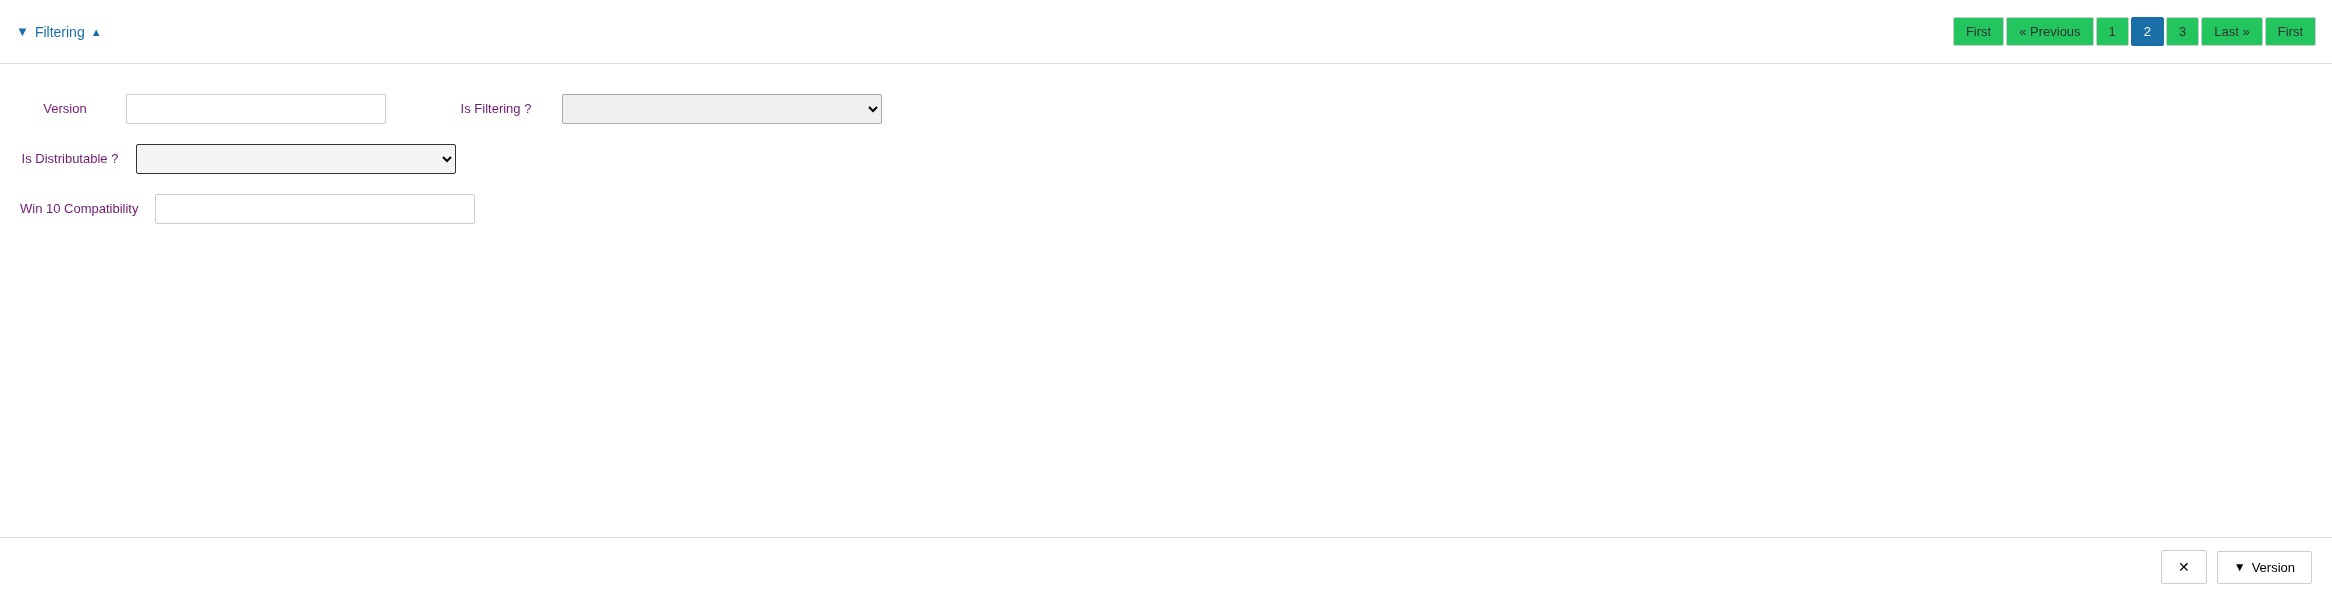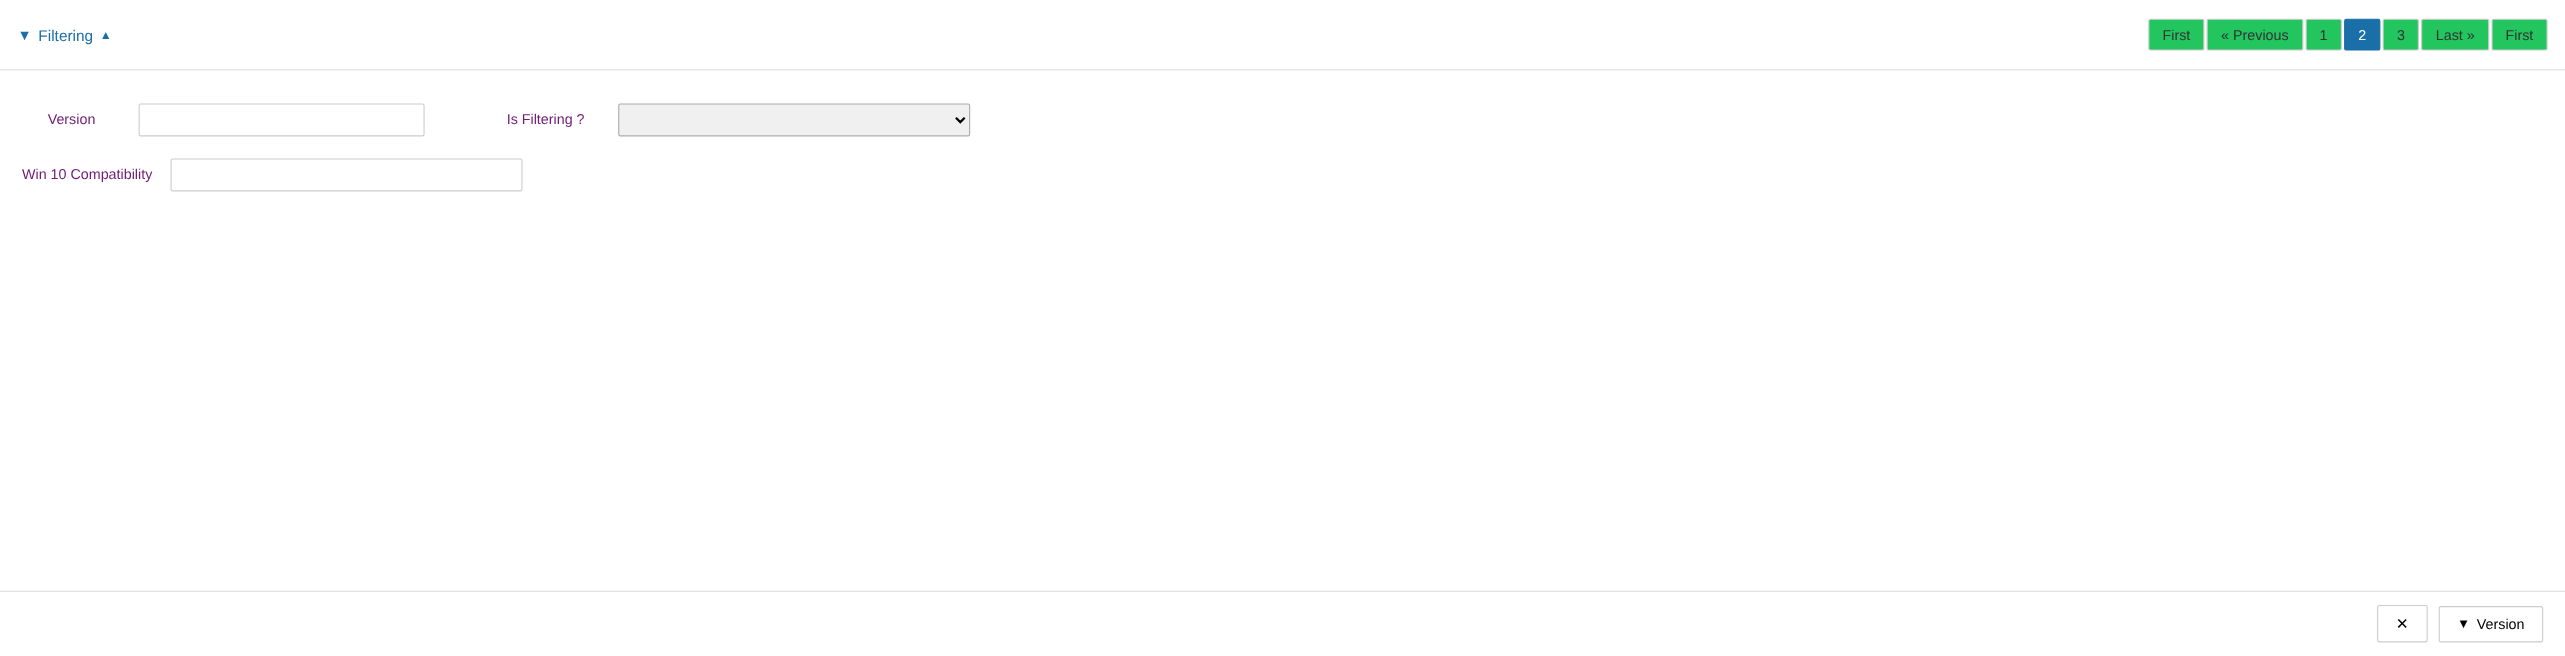--- a/index.html
+++ b/index.html
@@ -208,20 +208,32 @@
         <span>Is Filtering ?</span>
       </label>
       <select class="is-licensable">
         <option value=""></option>
         <option value="yes">Yes</option>
         <option value="no">No</option>
       </select>
     </div>
   </div>
 
+  <div class="filter-row row2">
+    <div class="filter-field">
+      <label class="is-distributable-label">
+        <span>Is Distributable ?</span>
+      </label>
+      <select class="wide">
+        <option value=""></option>
+        <option value="yes">Yes</option>
+        <option value="no">No</option>
+      </select>
+    </div>
+  </div>
 
   <div class="filter-row row3">
     <div class="filter-field">
       <label class="win10-label">
         <span>Win 10 Compatibility</span>
       </label>
       <input type="text" value="" style="width: 320px;">
     </div>
   </div>
 

